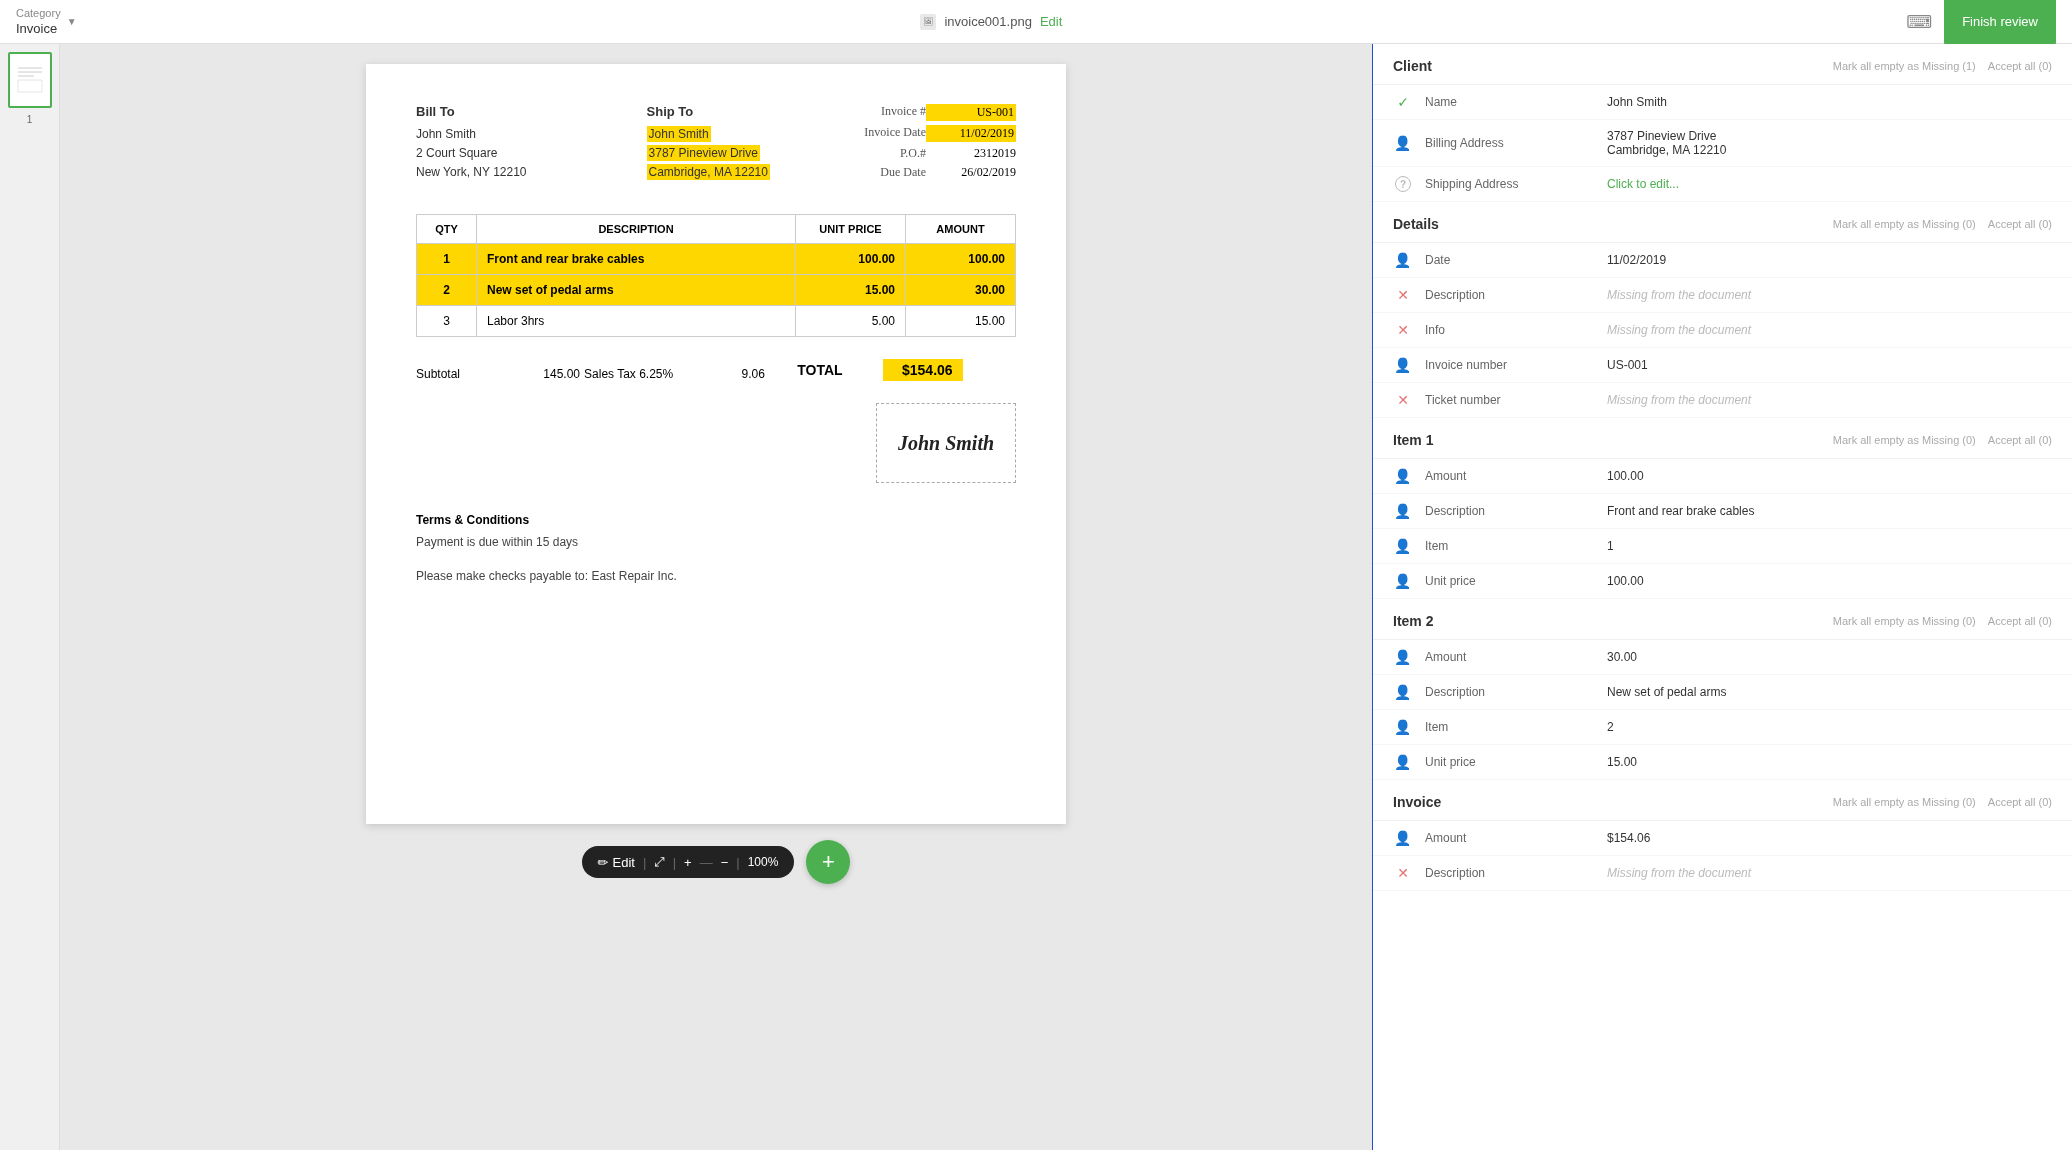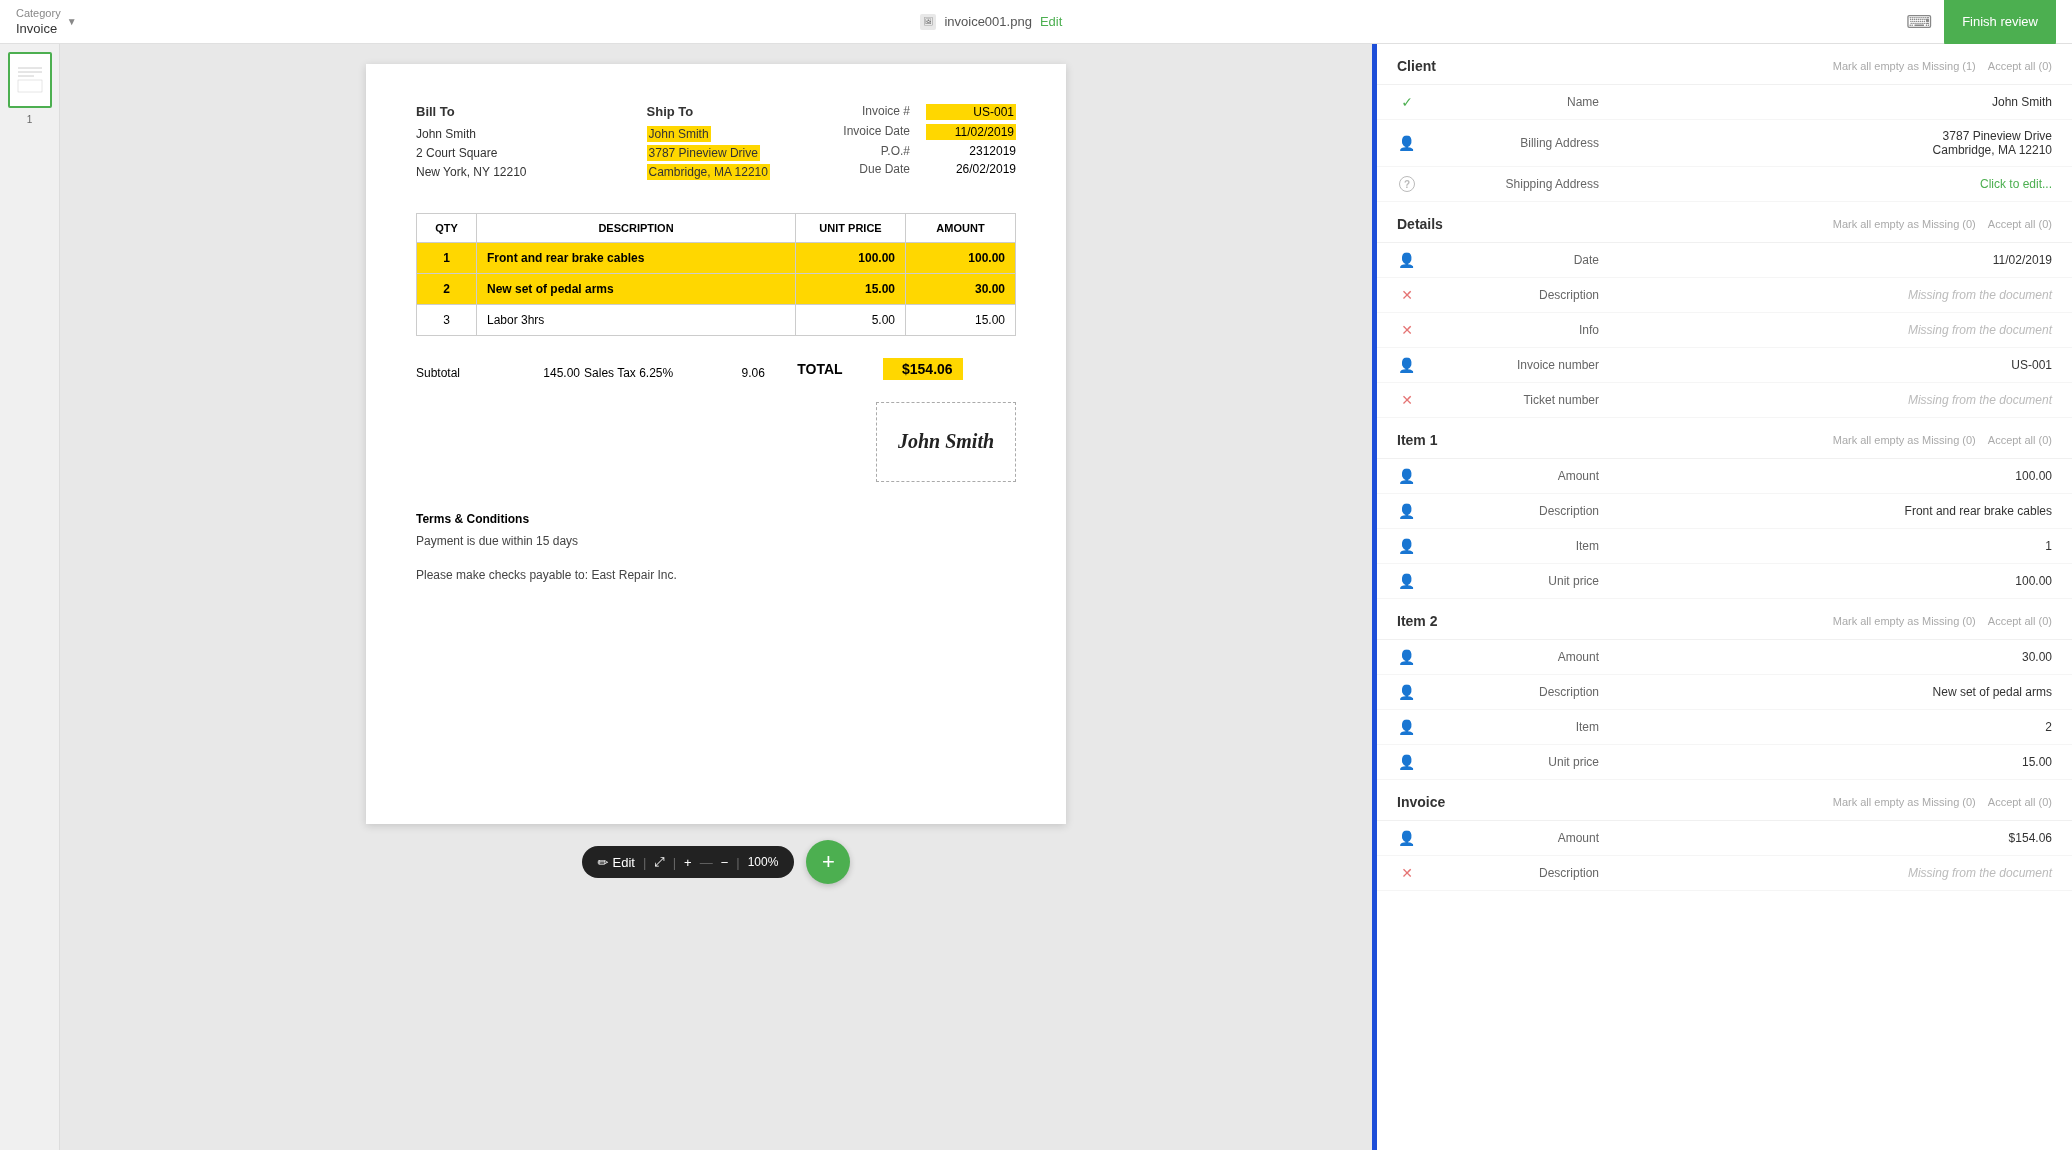--- a/index.html
+++ b/index.html
@@ -48,21 +48,21 @@
       box-shadow: 0 2px 8px rgba(0,0,0,0.15); position: relative;
     }
 
     
     .invoice-header { display: flex; justify-content: space-between; margin-bottom: 30px; }
     .bill-ship { display: flex; gap: 120px; }
     .address-block h4 { font-size: 13px; font-weight: 600; color: #333; margin-bottom: 6px; }
     .address-block p { font-size: 12px; color: #333; line-height: 1.6; }
     .highlight-yellow { background: #FFD700; padding: 1px 2px; }
     .invoice-meta { text-align: right; }
-    .meta-row { display: flex; justify-content: flex-end; gap: 16px; margin-bottom: 4px; font-size: 12px; }
+    .meta-row { display: flex; justify-content: flex-end; margin-bottom: 4px; font-size: 12px; font-family: Liberation Serif, serif; }
     .meta-label { color: #555; font-weight: 500; }
     .meta-value { min-width: 90px; text-align: right; }
     .meta-value.highlight-yellow { background: #FFD700; }
 
     
     .invoice-table { width: 100%; border-collapse: collapse; margin: 20px 0; font-size: 12px; }
     .invoice-table th {
       background: #fff; border: 1px solid #ccc; padding: 8px 10px;
       font-weight: 700; font-size: 11px; text-transform: uppercase; text-align: center;
     }
@@ -95,22 +95,22 @@
     .zoom-level { font-size: 12px; }
     .fab-btn {
       width: 44px; height: 44px; background: #4CAF50; border-radius: 50%;
       display: flex; align-items: center; justify-content: center; color: #fff;
       font-size: 22px; cursor: pointer; box-shadow: 0 2px 6px rgba(0,0,0,0.2);
       margin-left: 12px;
     }
 
     
     .right-panel {
-      width: 700px; background: #fff; border-left: 5px solid #1d4ed8;
-      overflow-y: auto; flex-shrink: 0; text-align: right;
+      width: 700px; background: #fff; border-left: 1px solid #1d4ed8;
+      overflow-y: auto; flex-shrink: 0;
     }
     .right-panel-inner { padding: 0; }
 
     .section-header {
       display: flex; align-items: center; justify-content: space-between;
       padding: 14px 20px 10px; border-bottom: 1px solid #f0f0f0;
     }
     .section-title { font-size: 14px; font-weight: 600; color: #333; }
     .section-actions { display: flex; gap: 12px; }
     .action-link { font-size: 11px; color: #aaa; cursor: pointer; white-space: nowrap; }

